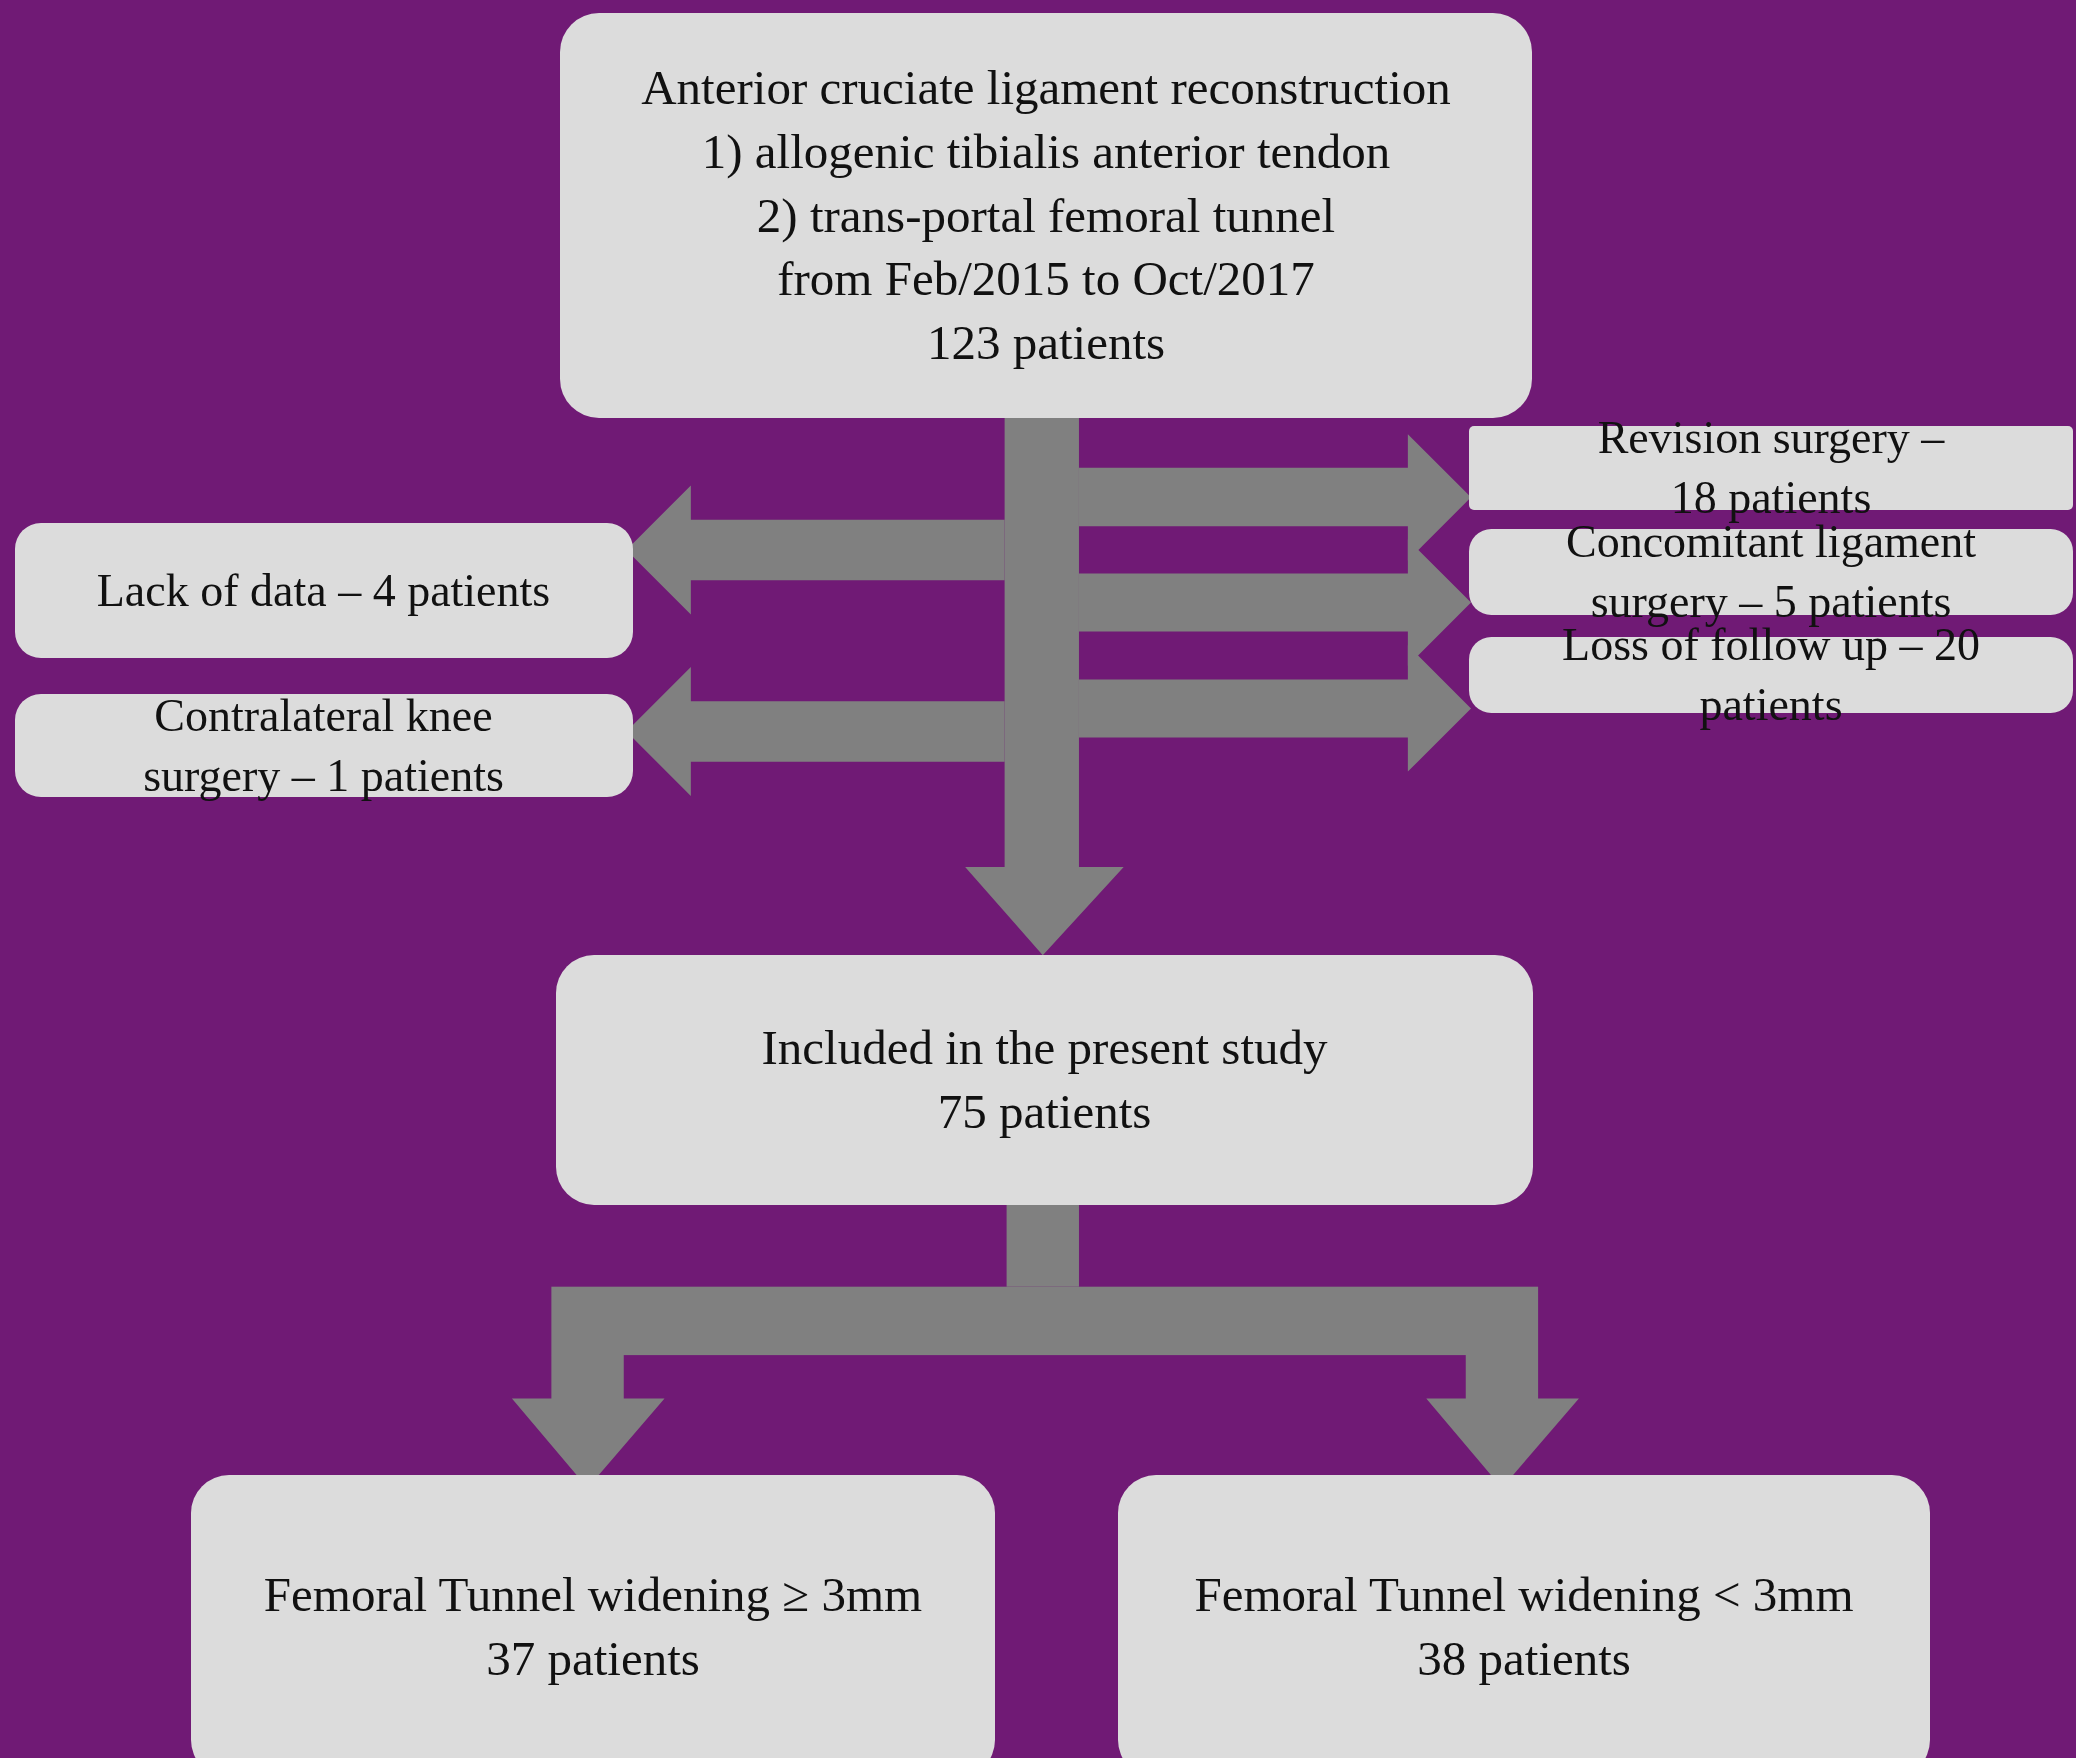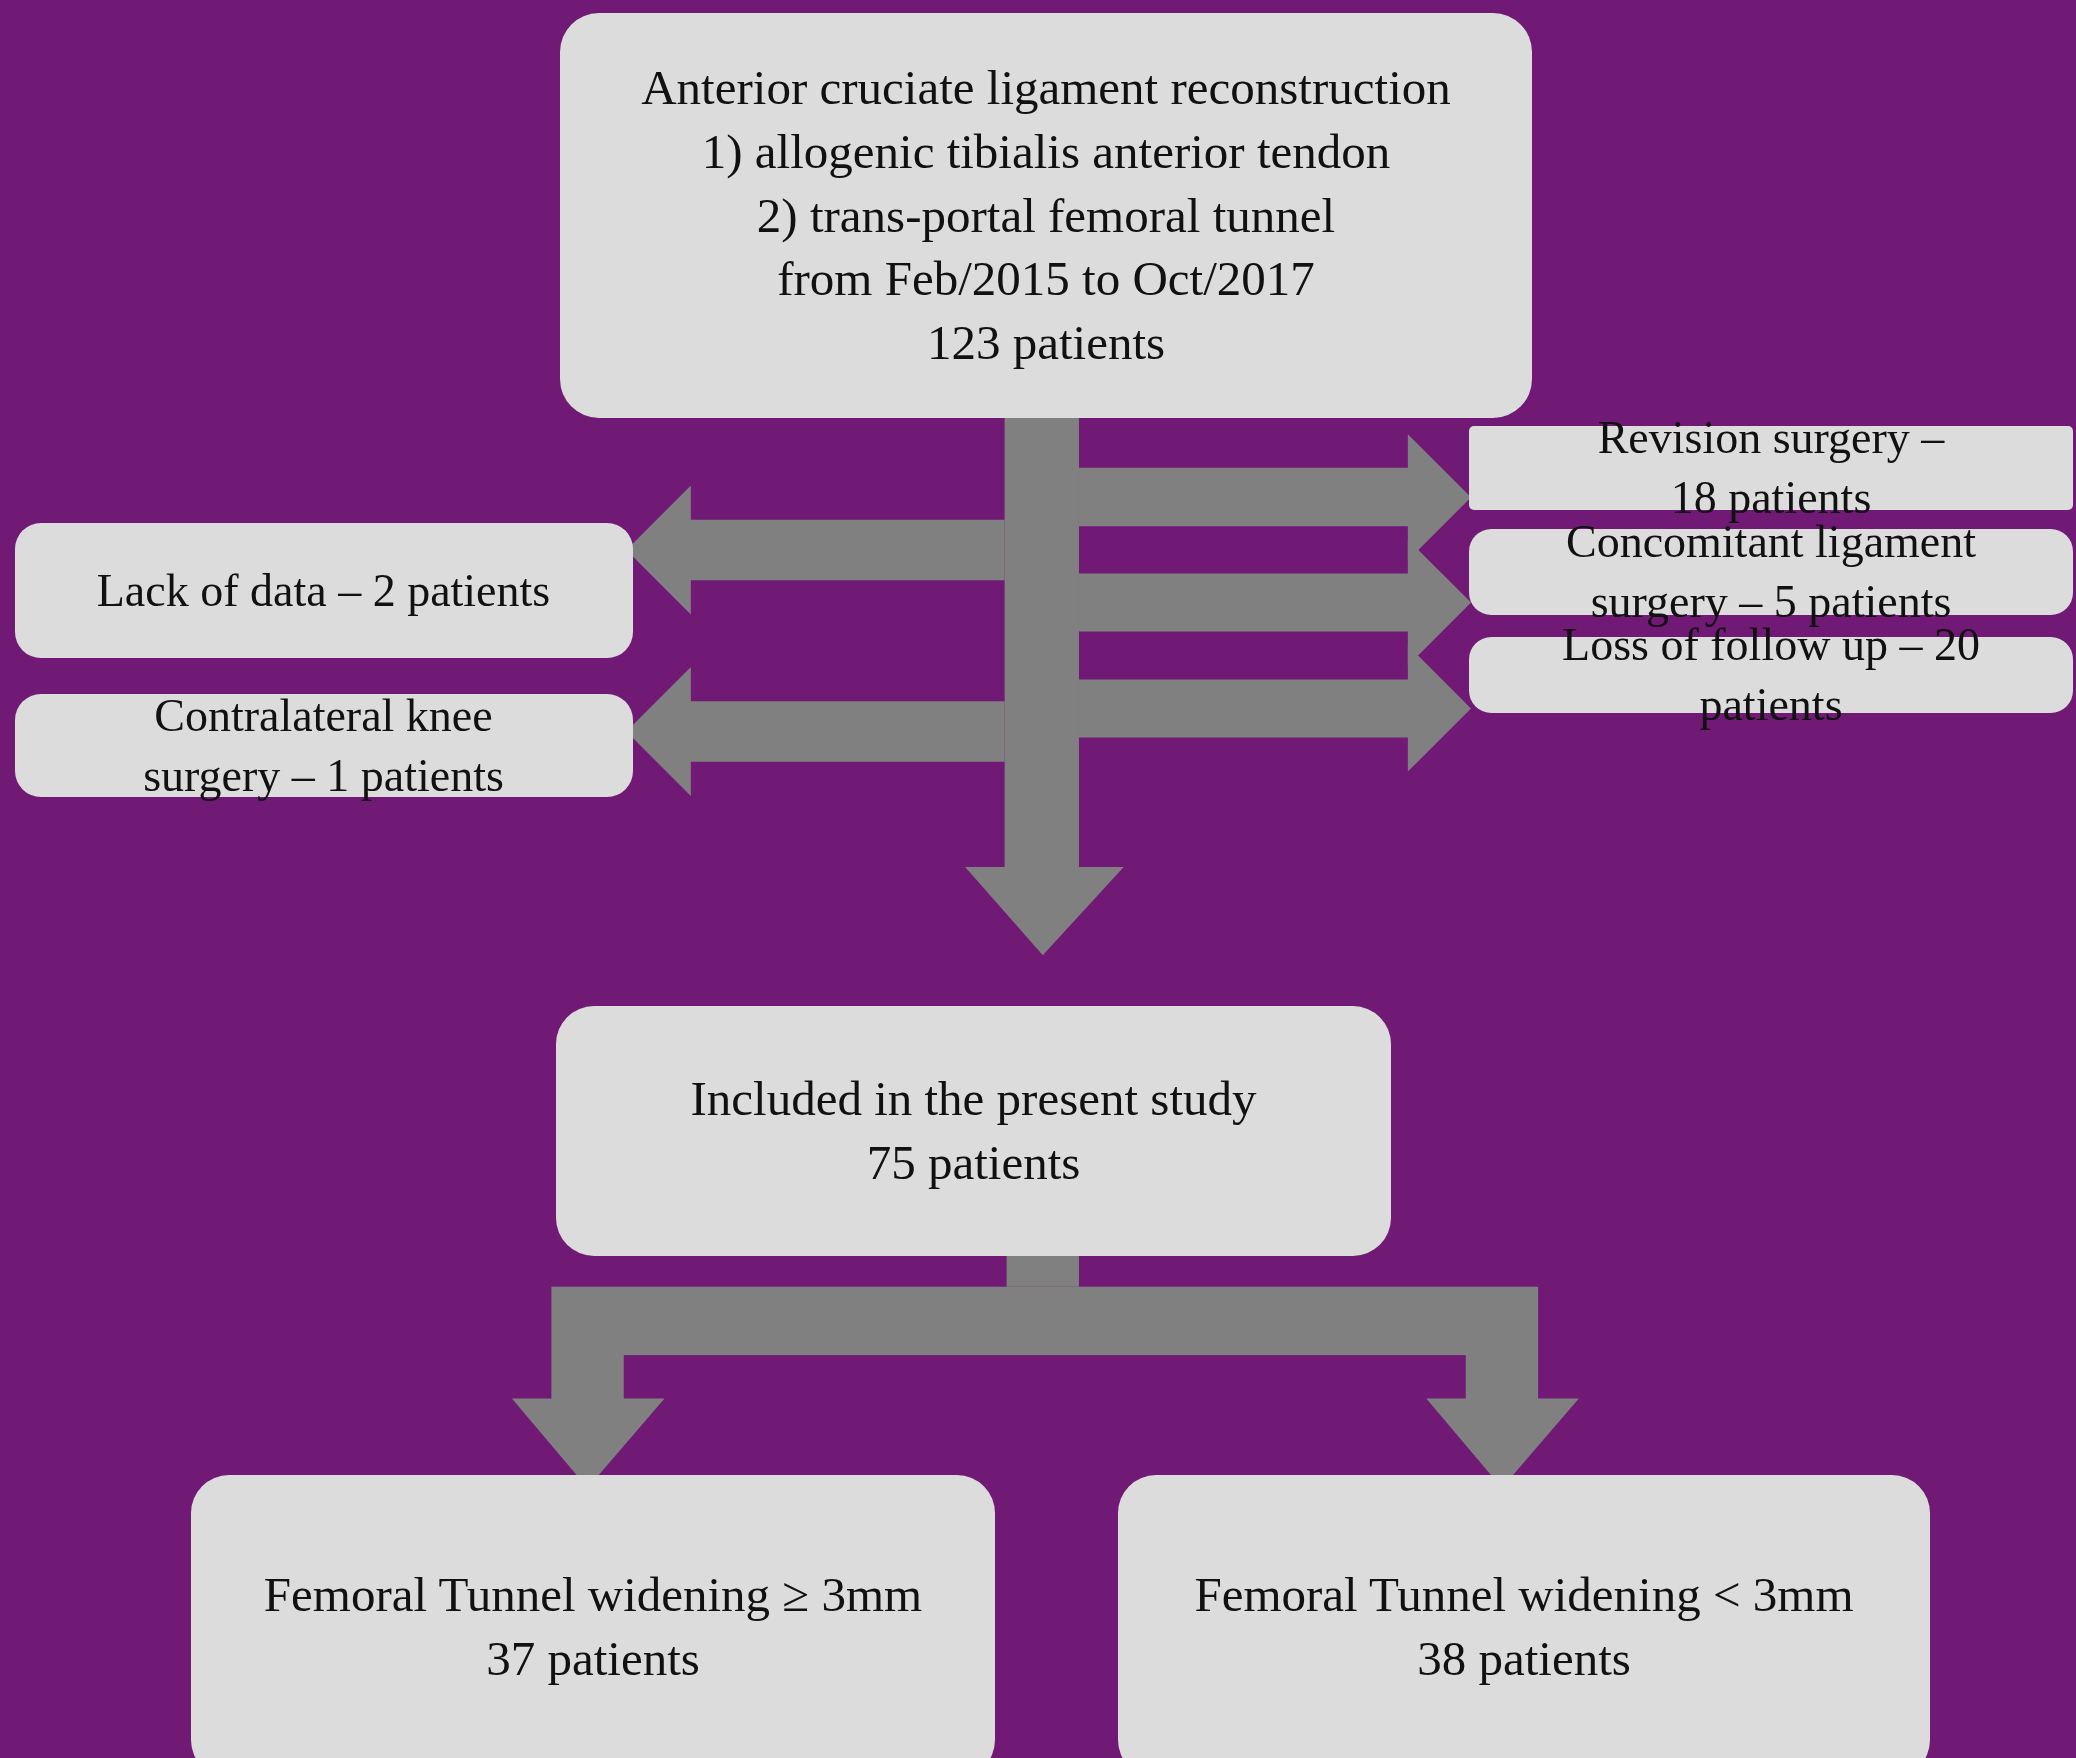--- a/index.html
+++ b/index.html
@@ -36,21 +36,21 @@
     white-space: pre-line;
   }
 
   
   #node-source        { left: 560px;  top: 13px;   width: 972px; height: 405px;  font-size: 49px; border-radius: 39px; }
   #node-revision      { left: 1469px; top: 426px;  width: 604px;  height: 84px;  font-size: 46px; border-radius: 5px; }
   #node-concomitant   { left: 1469px; top: 529px;  width: 604px;  height: 86px;  font-size: 46px; border-radius: 22.4px; }
   #node-loss          { left: 1469px; top: 637px;  width: 604px;  height: 76px;  font-size: 46px; border-radius: 22.4px; }
   #node-lack          { left: 14.5px;   top: 523px;  width: 618px;  height: 135px;  font-size: 46px; border-radius: 26px; }
   #node-contralateral { left: 14.5px;   top: 694px; width: 618px;  height: 103px;  font-size: 46px; border-radius: 26px; }
-  #node-included      { left: 556px;  top: 1006px; width: 835px; height: 250px;  font-size: 49px; border-radius: 38px; }
+  #node-included      { left: 556px;  top: 955px; width: 977px; height: 250px;  font-size: 49px; border-radius: 38px; }
   #node-widen-ge      { left: 191px;  top: 1475px; width: 804px; height: 303px;  font-size: 49px; border-radius: 38px; }
   #node-widen-lt      { left: 1118px; top: 1475px; width: 812px; height: 303px;  font-size: 49px; border-radius: 38px; }
 
   
   #arrows {
     position: absolute;
     left: 0; top: 0;
     width: 2077px;
     height: 1759px;
     pointer-events: none;
@@ -101,21 +101,21 @@
     <span class="node-text">Concomitant ligament
 surgery – 5 patients</span>
   </div>
 
   <div class="node" id="node-loss">
     <span class="node-text">Loss of follow up – 20
 patients</span>
   </div>
 
   <div class="node" id="node-lack">
-    <span class="node-text">Lack of data – 2 patients</span>
+    <span class="node-text">Lack of data – 4 patients</span>
   </div>
 
   <div class="node" id="node-contralateral">
     <span class="node-text">Contralateral knee
 surgery – 1 patients</span>
   </div>
 
   <div class="node" id="node-included">
     <span class="node-text">Included in the present study
 75 patients</span>

